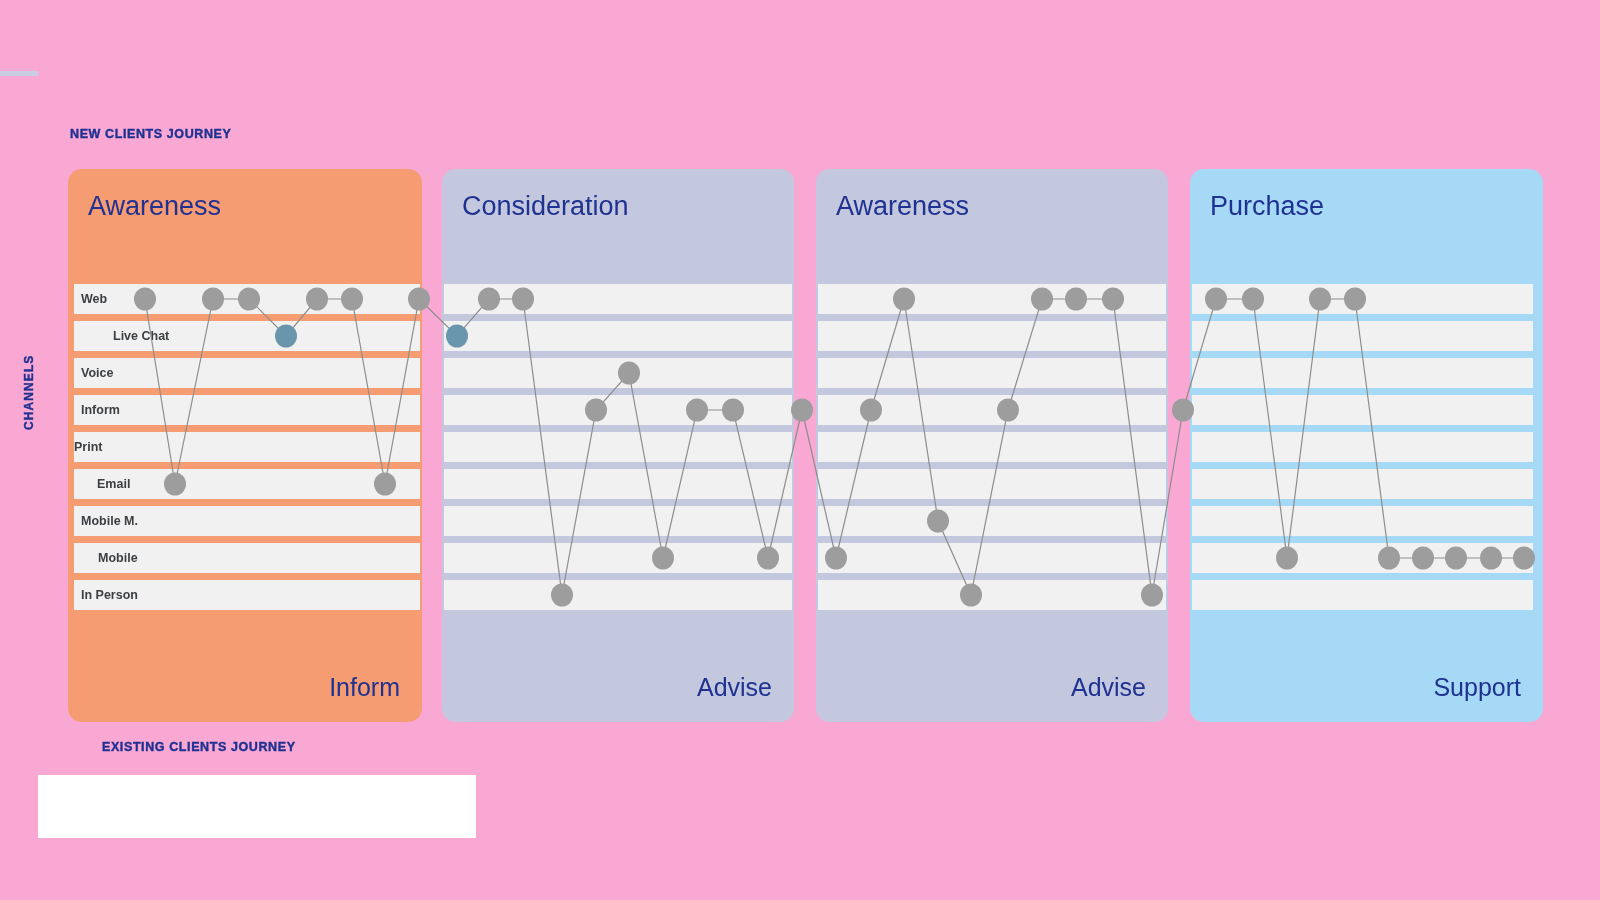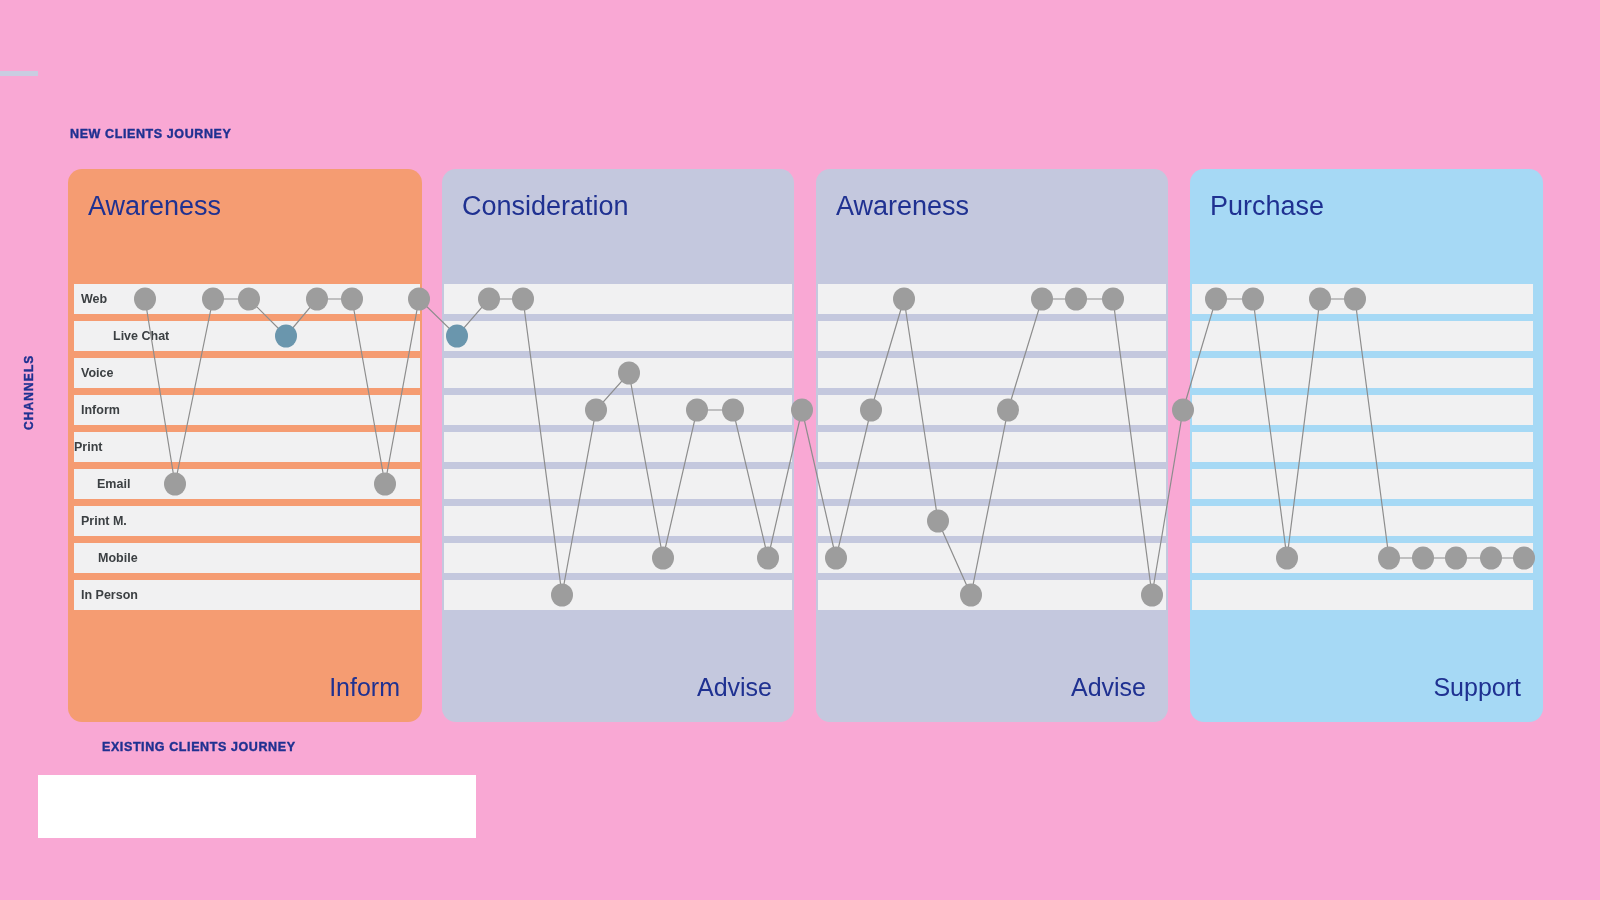--- a/index.html
+++ b/index.html
@@ -190,21 +190,21 @@
       <div class="row-label" style="left: 74px; top: 432px;">Print</div>
       <div class="row-strip" style="left: 74px; width: 346px; top: 469px;"></div>
       <div class="row-strip" style="left: 444px; width: 348px; top: 469px;"></div>
       <div class="row-strip" style="left: 818px; width: 348px; top: 469px;"></div>
       <div class="row-strip" style="left: 1192px; width: 341px; top: 469px;"></div>
       <div class="row-label" style="left: 81px; top: 469px; margin-left: 16px;">Email</div>
       <div class="row-strip" style="left: 74px; width: 346px; top: 506px;"></div>
       <div class="row-strip" style="left: 444px; width: 348px; top: 506px;"></div>
       <div class="row-strip" style="left: 818px; width: 348px; top: 506px;"></div>
       <div class="row-strip" style="left: 1192px; width: 341px; top: 506px;"></div>
-      <div class="row-label" style="left: 81px; top: 506px;">Print M.</div>
+      <div class="row-label" style="left: 81px; top: 506px;">Mobile M.</div>
       <div class="row-strip" style="left: 74px; width: 346px; top: 543px;"></div>
       <div class="row-strip" style="left: 444px; width: 348px; top: 543px;"></div>
       <div class="row-strip" style="left: 818px; width: 348px; top: 543px;"></div>
       <div class="row-strip" style="left: 1192px; width: 341px; top: 543px;"></div>
       <div class="row-label" style="left: 81px; top: 543px; margin-left: 17px;">Mobile</div>
       <div class="row-strip" style="left: 74px; width: 346px; top: 580px;"></div>
       <div class="row-strip" style="left: 444px; width: 348px; top: 580px;"></div>
       <div class="row-strip" style="left: 818px; width: 348px; top: 580px;"></div>
       <div class="row-strip" style="left: 1192px; width: 341px; top: 580px;"></div>
       <div class="row-label" style="left: 81px; top: 580px;">In Person</div>

